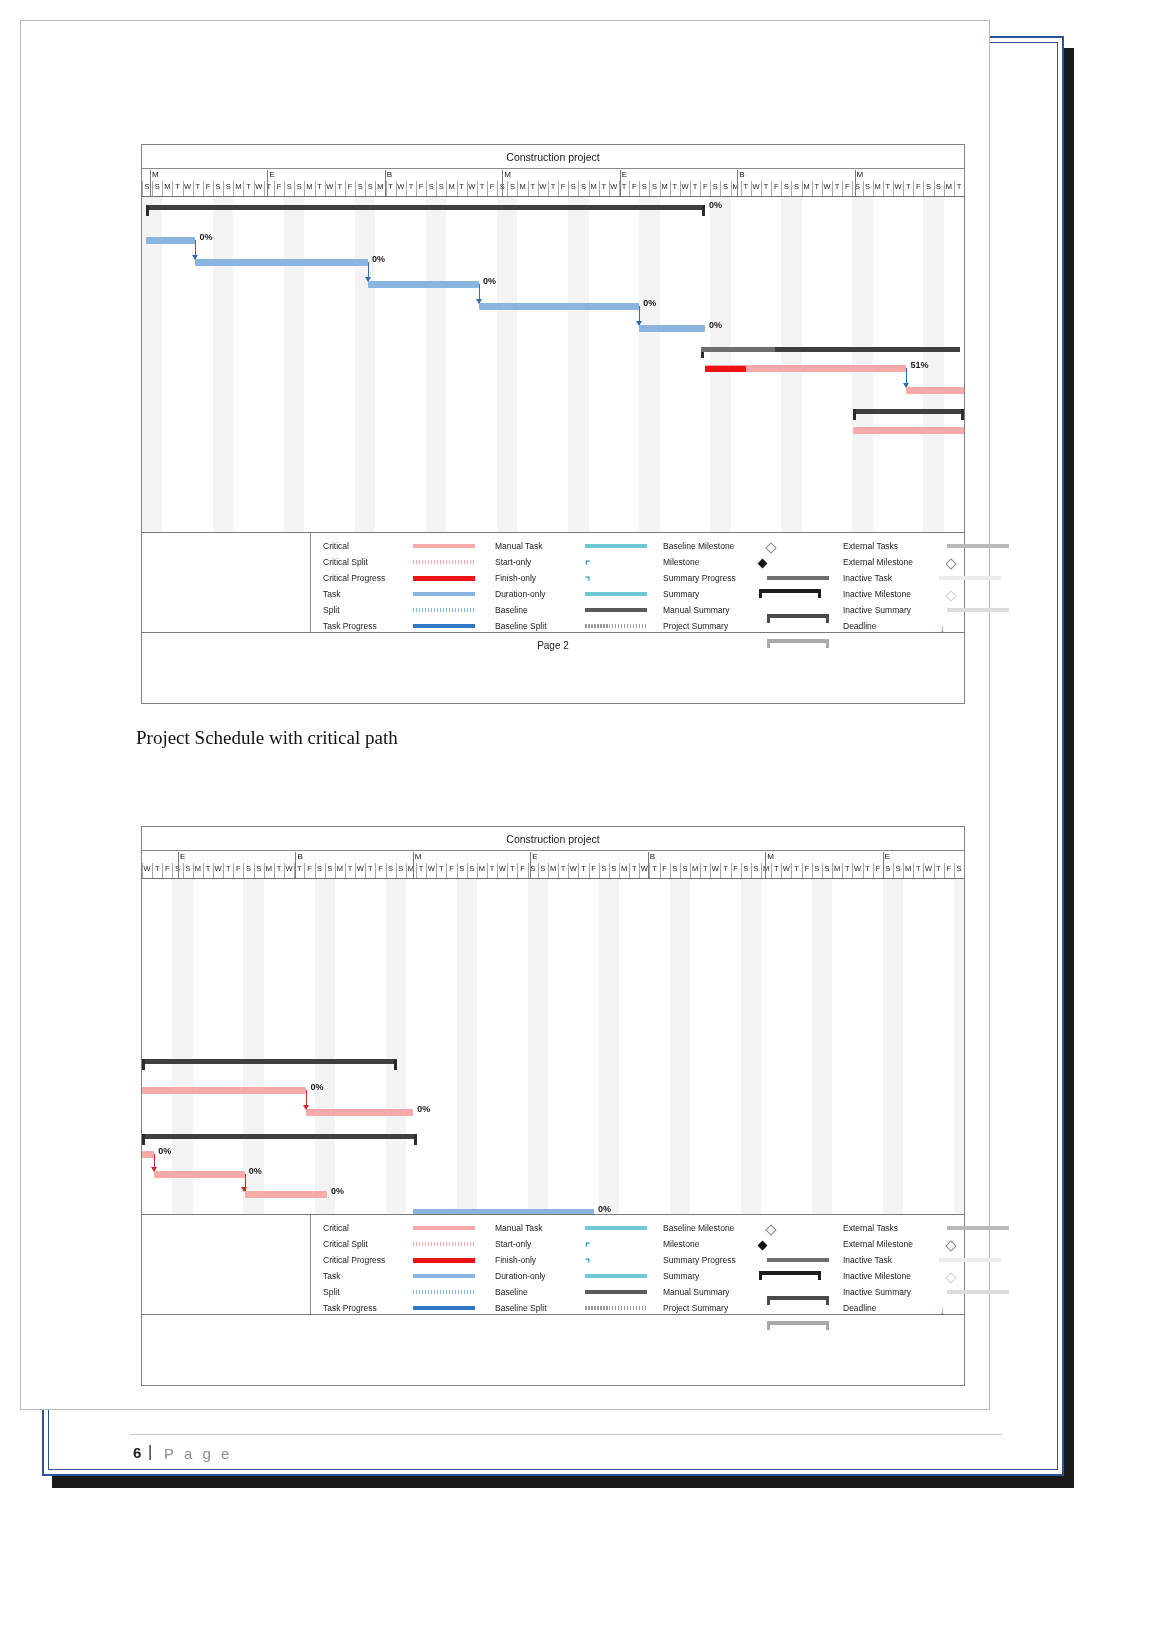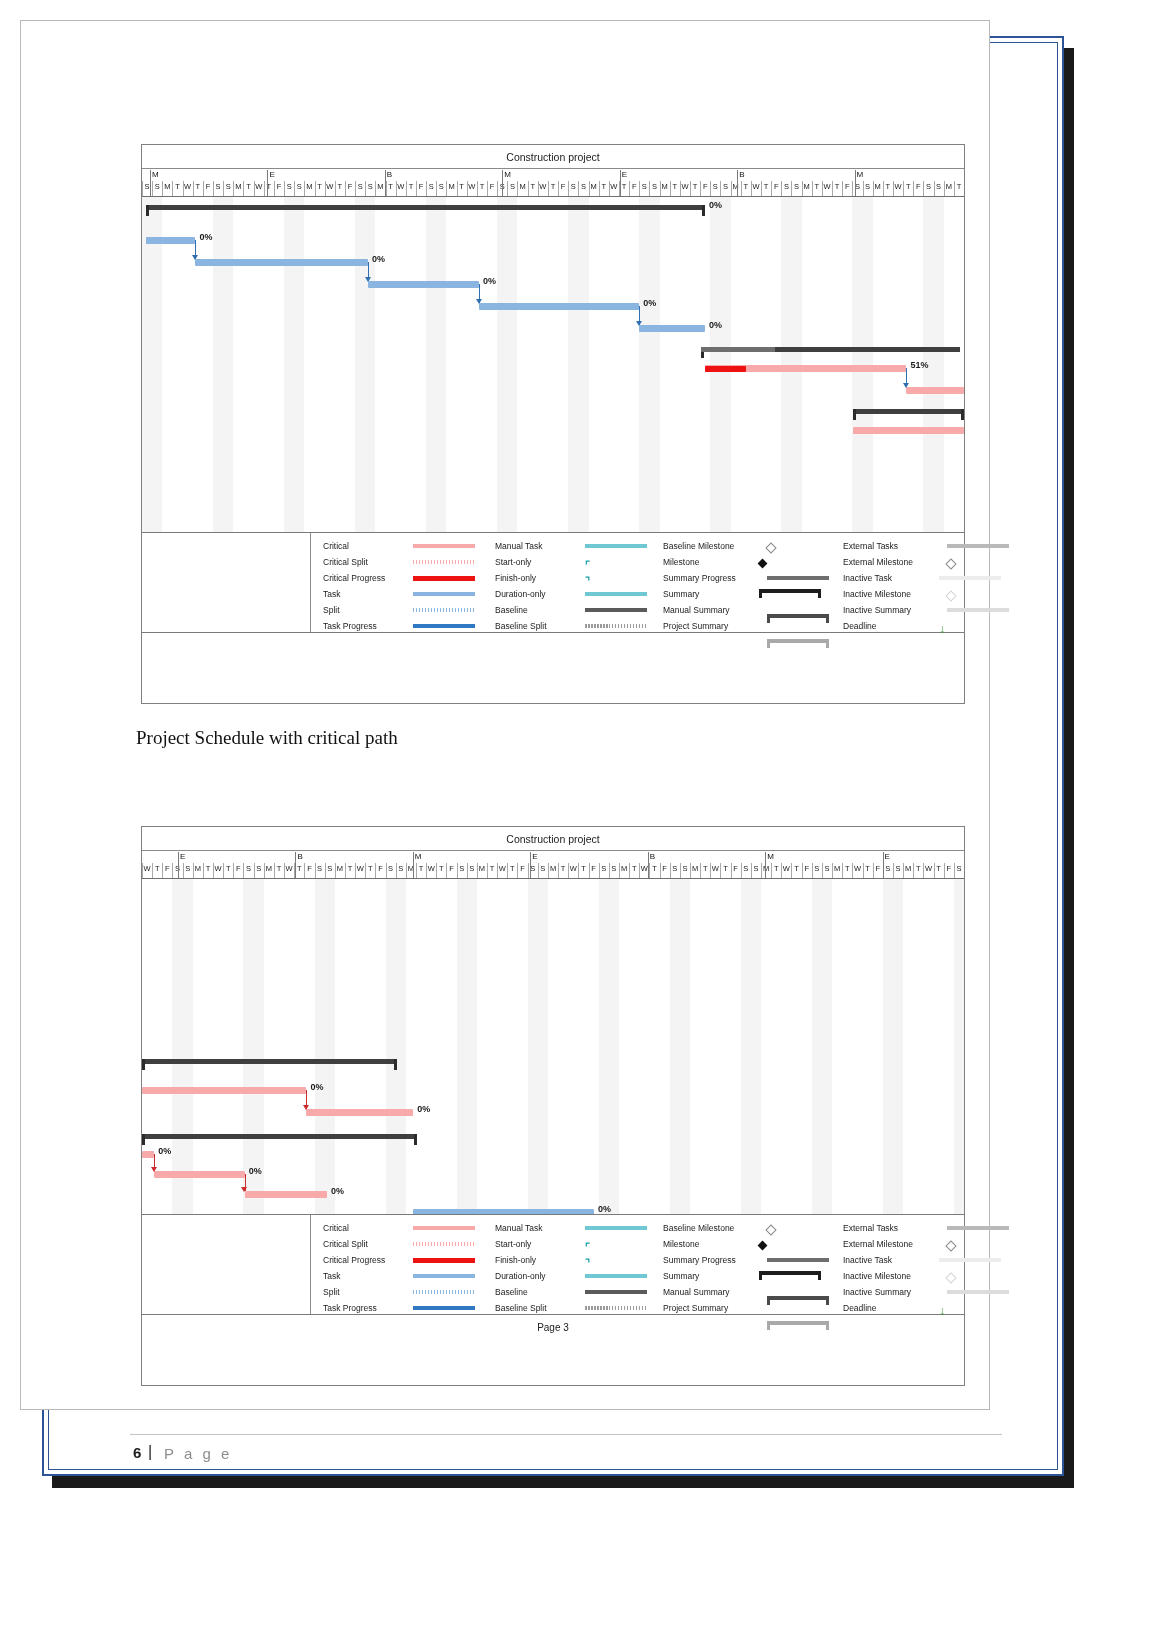--- a/index.html
+++ b/index.html
@@ -452,20 +452,21 @@
         <div class="lg-label" style="left: 532px; top: 36px;">Inactive Task</div>
         <div class="lg-swatch sw-line" style="left: 628px; top: 43px; width: 62px; background: rgb(236, 236, 236);"></div>
         <div class="lg-label" style="left: 532px; top: 52px;">Inactive Milestone</div>
         <div class="lg-swatch sw-diamond" style="left: 636px; top: 59px; width: 6px; height: 6px; border: 1px solid rgb(212, 212, 212); background: transparent;"></div>
         <div class="lg-label" style="left: 532px; top: 68px;">Inactive Summary</div>
         <div class="lg-swatch sw-line" style="left: 636px; top: 75px; width: 62px; background: rgb(220, 220, 220);"></div>
         <div class="lg-label" style="left: 532px; top: 84px;">Deadline</div>
         <div class="lg-swatch sw-deadline" style="left: 628px; top: 91px; color: rgb(58, 155, 53); font-weight: bold;">↓</div>
       </div>
   </div>
+  <div class="pagefoot">Page 2</div>
 </div>
 
 <div class="caption" style="left:136px;top:727px;">Project Schedule with critical path</div>
 
 <div class="gantt" id="chart1" style="left:141px;top:826px;width:824px;height:560px;">
   <div class="gantt-title">Construction project</div>
   <div class="timeline" id="tl1">
       <div class="tl-daysep" style="left: 0px;"></div>
       <div class="tl-day" style="left: 0.57px;">W</div>
       <div class="tl-daysep" style="left: 10.15px;"></div>
@@ -749,19 +750,18 @@
         <div class="lg-label" style="left: 532px; top: 36px;">Inactive Task</div>
         <div class="lg-swatch sw-line" style="left: 628px; top: 43px; width: 62px; background: rgb(236, 236, 236);"></div>
         <div class="lg-label" style="left: 532px; top: 52px;">Inactive Milestone</div>
         <div class="lg-swatch sw-diamond" style="left: 636px; top: 59px; width: 6px; height: 6px; border: 1px solid rgb(212, 212, 212); background: transparent;"></div>
         <div class="lg-label" style="left: 532px; top: 68px;">Inactive Summary</div>
         <div class="lg-swatch sw-line" style="left: 636px; top: 75px; width: 62px; background: rgb(220, 220, 220);"></div>
         <div class="lg-label" style="left: 532px; top: 84px;">Deadline</div>
         <div class="lg-swatch sw-deadline" style="left: 628px; top: 91px; color: rgb(58, 155, 53); font-weight: bold;">↓</div>
       </div>
   </div>
-  <div class="pagefoot">Page 3</div>
 </div>
 
 <div class="foot-rule" style="left:130px;top:1434px;width:872px;"></div>
 <div class="foot-num" style="left:133px;top:1444px;">6</div>
 <div class="foot-bar" style="left:148px;top:1443px;">|</div>
 <div class="foot-word" style="left:164px;top:1445px;">P a g e</div>
 
 </body></html>

